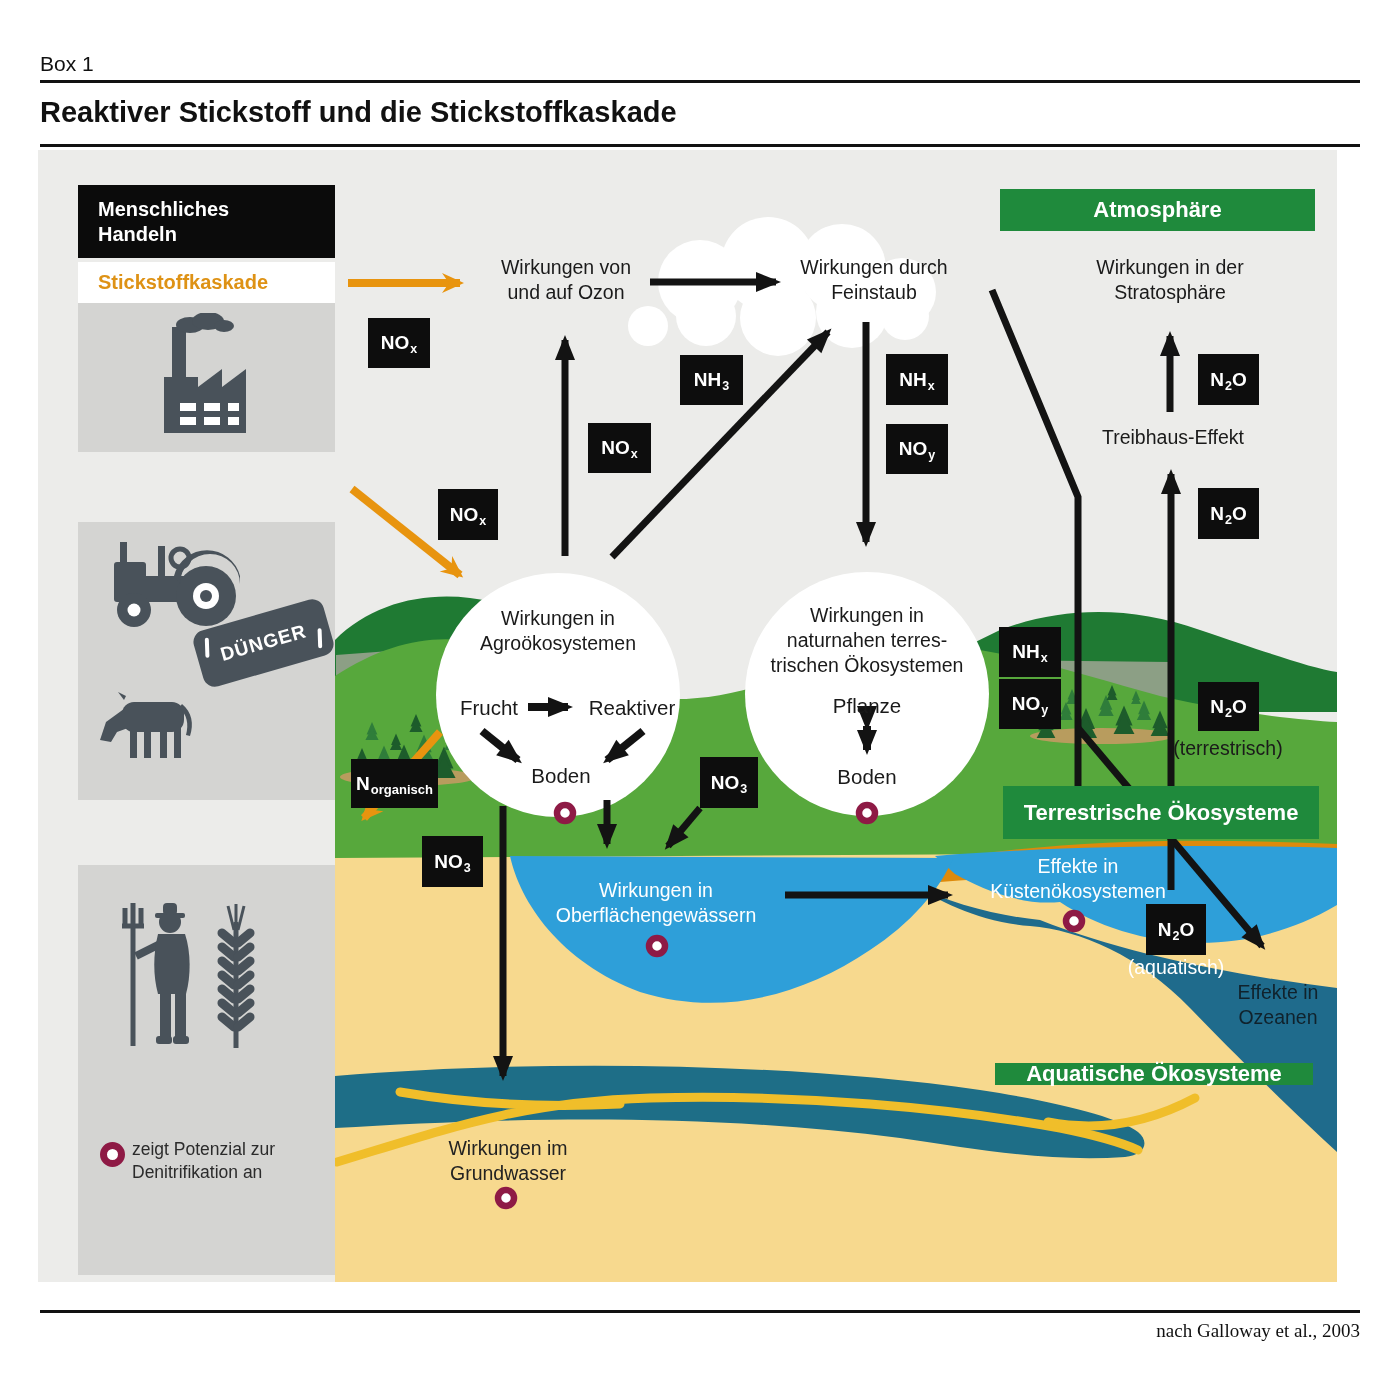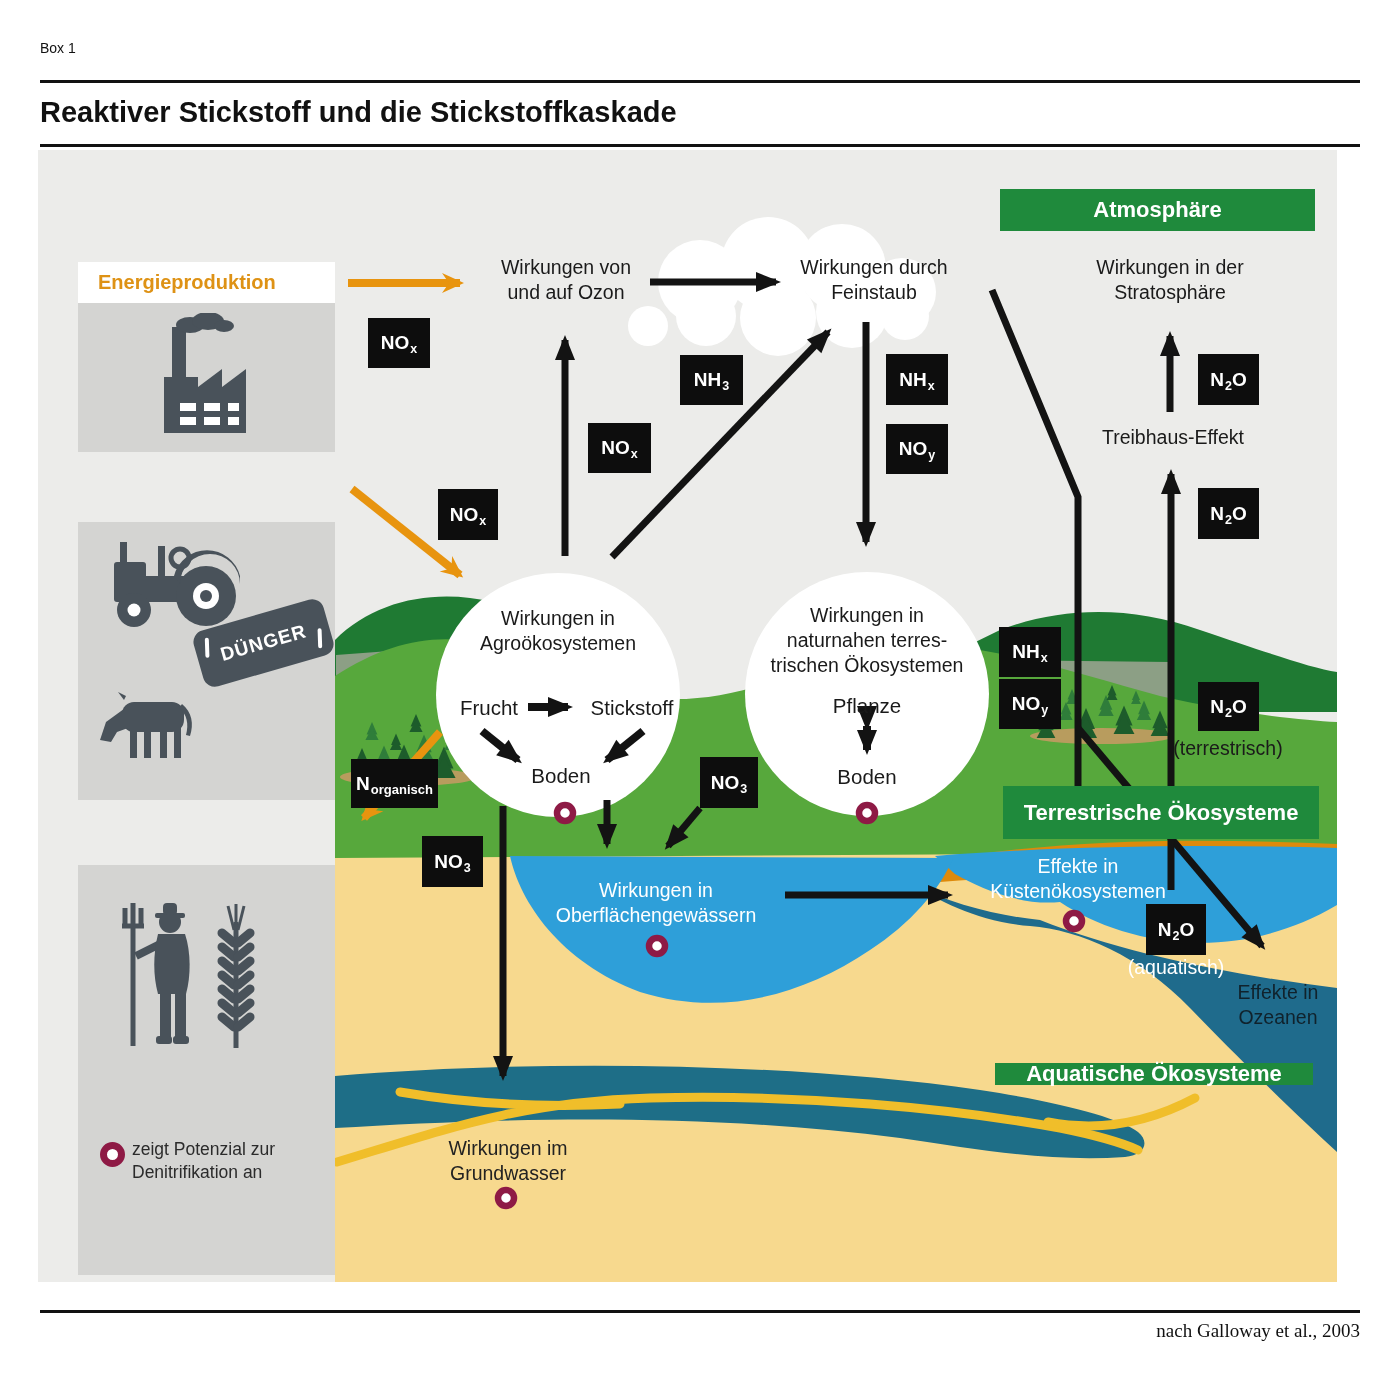--- a/index.html
+++ b/index.html
@@ -1,19 +1,19 @@
 <!DOCTYPE html>
 <html><head>
 <meta charset="utf-8">
 <style>
   html,body{margin:0;padding:0;background:#fff;width:1400px;height:1400px;
     font-family:"Liberation Sans",sans-serif;-webkit-font-smoothing:antialiased;}
   #page{position:relative;width:1400px;height:1400px;background:#fff;overflow:hidden;}
   .rule{position:absolute;left:40px;width:1320px;height:3px;background:#111;}
-  #box-label{position:absolute;left:40px;top:40px;font-size:14px;color:#111;text-align:center;}
+  #box-label{position:absolute;left:40px;top:52px;font-size:21px;color:#111;text-align:center;}
   #main-title{position:absolute;left:40px;top:96px;font-size:29px;font-weight:bold;color:#111;}
   #footer-credit{position:absolute;right:40px;top:1320px;font-size:19px;color:#111;
     font-family:"Liberation Serif",serif;}
   #diagram{position:absolute;left:38px;top:150px;width:1299px;height:1132px;background:#ECECEA;}
   #scene{position:absolute;left:0;top:0;width:1400px;height:1400px;}
   
   .sb-black{position:absolute;left:78px;top:185px;width:257px;height:73px;background:#0b0b0b;
     color:#fff;font-weight:bold;font-size:20px;line-height:25px;padding:12px 0 0 20px;
     box-sizing:border-box;white-space:pre-line;}
   .sb-row{position:absolute;left:78px;width:257px;background:#fff;color:#DE9215;font-weight:bold;
@@ -172,21 +172,23 @@
 
     <g fill="#fff" stroke="#8E1A45" stroke-width="6.5">
       <circle cx="565" cy="813" r="8"></circle>
         <circle cx="867" cy="813" r="8"></circle>
       <circle cx="657" cy="946" r="8"></circle>
         <circle cx="1074" cy="921" r="8"></circle>
       <circle cx="506" cy="1198" r="8"></circle>
     </g>
   </svg>
 
-  <div class="sb-row" style="top:262px;height:41px">Energieproduktion</div>
+  <div class="sb-black">Menschliches
+Handeln</div>
+  <div class="sb-row" style="top:262px;height:41px">Stickstoffkaskade</div>
   <div class="sb-gray" style="top:303px;height:149px"></div>
   <div class="sb-gray" style="top:522px;height:278px"></div>
   <div class="sb-gray" style="top:865px;height:410px"></div>
 
   <svg class="icon" style="left:150px;top:313px" width="110" height="128" viewBox="0 0 110 128">
     <g fill="#49525A">
       <rect x="22" y="14" width="14" height="52"></rect>
       <ellipse cx="40" cy="12" rx="14" ry="8"></ellipse>
         <ellipse cx="58" cy="8" rx="16" ry="9"></ellipse>
         <ellipse cx="74" cy="13" rx="10" ry="6"></ellipse>
@@ -303,21 +305,21 @@
   <div class="lbl w" style="left:1078px;top:854px">Effekte in
 Küstenökosystemen</div>
   <div class="lbl" style="left:1278px;top:980px;color:#10222c">Effekte in
 Ozeanen</div>
   <div class="lbl" style="left:508px;top:1136px;color:#222">Wirkungen im
 Grundwasser</div>
 
   <div class="lbl" style="left:558px;top:606px">Wirkungen in
 Agroökosystemen</div>
   <div class="lbl" style="left:489px;top:695px;font-size:20.5px">Frucht</div>
-  <div class="lbl" style="left:632px;top:695px;font-size:20.5px">Stickstoff</div>
+  <div class="lbl" style="left:632px;top:695px;font-size:20.5px">Reaktiver</div>
   <div class="lbl" style="left:561px;top:763px;font-size:20.5px">Boden</div>
   <div class="lbl" style="left:867px;top:603px">Wirkungen in
 naturnahen terres-
 trischen Ökosystemen</div>
   <div class="lbl" style="left:867px;top:693px;font-size:20.5px">Pflanze</div>
   <div class="lbl" style="left:867px;top:764px;font-size:20.5px">Boden</div>
 
   <div class="chem" style="left:368px;top:318px;width:62px;height:50px">
       <span>NO</span>
       <span class="sb">x</span>

